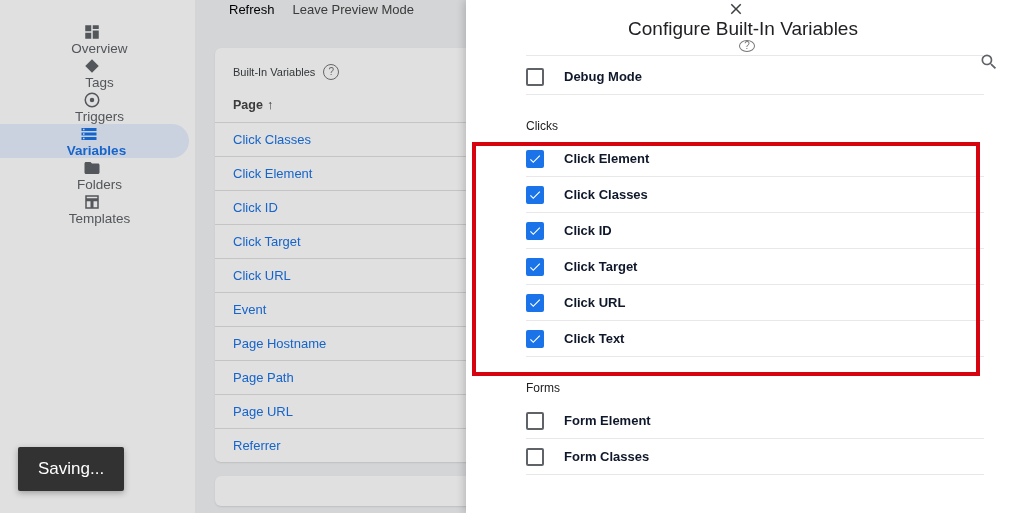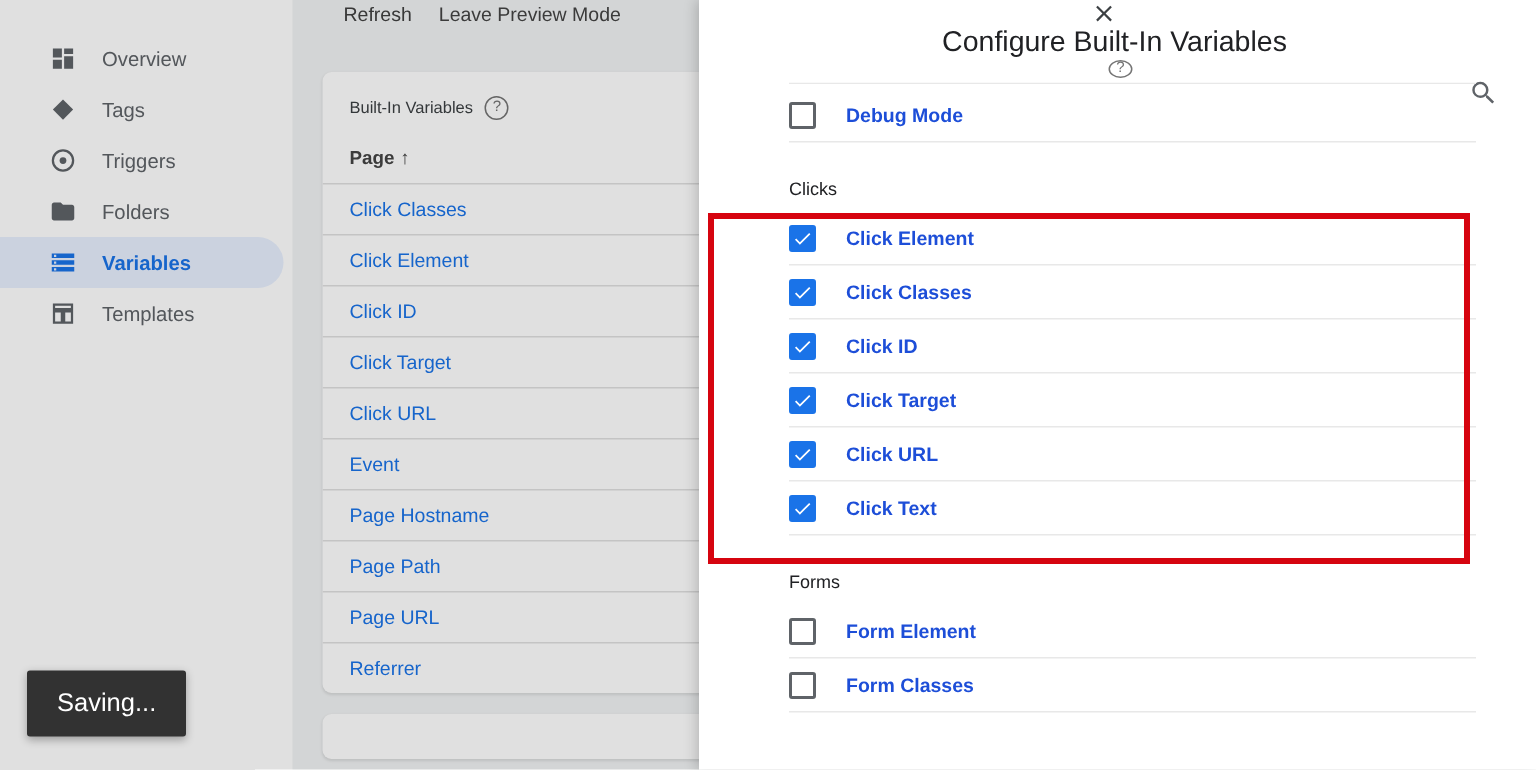--- a/index.html
+++ b/index.html
@@ -4,22 +4,23 @@
 <style>
   * { box-sizing: border-box; margin: 0; padding: 0; }
   html, body { width: 1024px; height: 513px; overflow: hidden; font-family: Arial, Helvetica, sans-serif; background:#fff; }
   
   .sidebar {
     position:absolute; left:0; top:0; width:195px; height:513px;
     background:#fff;
   }
   .sidebar-item {
     display:flex; align-items:center; height:34px;
-    padding-left:32px; font-size:13.5px; color:#5f6368;
+    padding-left:4px; font-size:13.5px; color:#5f6368;
     cursor:pointer;
+    flex-direction:column;
   }
   .sidebar-item.selected {
     background:#e8f0fe; color:#1a73e8; font-weight:600;
     border-top-right-radius:18px; border-bottom-right-radius:18px;
     margin-right:6px;
   }
   .sidebar-icon { width:20px; height:20px; display:flex; align-items:center; justify-content:center; margin-right:16px; }
   .sidebar-icon svg { width:18px; height:18px; fill:#5f6368; }
   .sidebar-item.selected .sidebar-icon svg { fill:#1a73e8; }
 
@@ -27,21 +28,21 @@
   .main {
     position:absolute; left:195px; top:0; width:829px; height:513px;
     background:#f1f3f4;
     padding:0 20px;
   }
   .main-top {
     height:32px; display:flex; align-items:flex-start; gap:18px;
     padding-left:14px; font-size:13px; color:#444;
     padding-top:2px;
   }
-  .main-top .refresh { color:#404040; }
+  .main-top .refresh { color:#000000; }
   .card {
     background:#fff; border-radius:6px; box-shadow:0 1px 2px rgba(0,0,0,.1);
     margin-top:16px; padding:0; overflow:hidden;
   }
   .card-title-row { display:flex; align-items:center; gap:8px; padding:16px 18px 8px 18px;}
   .card-title { font-size:11px; color:#3c4043; }
   .help-circ {
     width:16px;height:16px;border:1.4px solid #757575;border-radius:50%;
     display:inline-flex;align-items:center;justify-content:center;
     font-size:10px;color:#757575; line-height:1;
@@ -72,21 +73,21 @@
   .panel-title { font-size:19px; color:#202124; flex:none; }
   .panel-search { margin-left:auto; width:34px;height:34px;display:flex;align-items:center;justify-content:center;cursor:pointer;}
   .panel-search svg{ width:20px;height:20px;fill:#5f6368;}
   .panel-body { flex:1; overflow:hidden; padding-left:60px; padding-right:40px; }
 
   .section-name { font-size:12px; color:#202124; margin-top:24px; margin-bottom:8px; }
 
   .chk-row {
     display:flex; align-items:center; height:36px;
     border-bottom:1px solid #e8e8e8; font-size:13px; font-weight:600;
-    color:#1d4ed8; cursor:pointer;
+    color:#0f172a; cursor:pointer;
   }
   .chk-box {
     width:18px;height:18px;border:2px solid #5f6368;border-radius:2px;
     margin-right:20px; display:flex;align-items:center;justify-content:center;
     flex:none;
   }
   .chk-box.checked { background:#1a73e8; border-color:#1a73e8; }
   .chk-box.checked svg { width:14px;height:14px;fill:#fff; }
 
   
@@ -139,36 +140,36 @@
   <div class="sidebar-item">
     <span class="sidebar-icon">
       <svg viewBox="0 0 24 24">
           <circle cx="12" cy="12" r="9" fill="none" stroke="#5f6368" stroke-width="2"></circle>
           <circle cx="12" cy="12" r="3"></circle>
         </svg>
     </span>
     <span>Triggers</span>
   </div>
 
+  <div class="sidebar-item selected">
+    <span class="sidebar-icon">
+      <svg viewBox="0 0 24 24">
+          <path d="M2 20h20v-4H2v4zm2-3h2v2H4v-2zM2 4v4h20V4H2zm4 3H4V5h2v2zm-4 7h20v-4H2v4zm2-3h2v2H4v-2z"></path>
+        </svg>
+    </span>
+    <span>Variables</span>
+  </div>
+
   <div class="sidebar-item">
     <span class="sidebar-icon">
       <svg viewBox="0 0 24 24">
           <path d="M10 4H4c-1.1 0-2 .9-2 2v12c0 1.1.9 2 2 2h16c1.1 0 2-.9 2-2V8c0-1.1-.9-2-2-2h-8l-2-2z"></path>
         </svg>
     </span>
     <span>Folders</span>
-  </div>
-
-  <div class="sidebar-item selected">
-    <span class="sidebar-icon">
-      <svg viewBox="0 0 24 24">
-          <path d="M2 20h20v-4H2v4zm2-3h2v2H4v-2zM2 4v4h20V4H2zm4 3H4V5h2v2zm-4 7h20v-4H2v4zm2-3h2v2H4v-2z"></path>
-        </svg>
-    </span>
-    <span>Variables</span>
   </div>
 
   <div class="sidebar-item">
     <span class="sidebar-icon">
       <svg viewBox="0 0 24 24">
           <path d="M4 4h16v4H4zM4 10h7v10H4zM13 10h7v10h-7z" fill="none" stroke="#5f6368" stroke-width="2"></path>
         </svg>
     </span>
     <span>Templates</span>
   </div>

